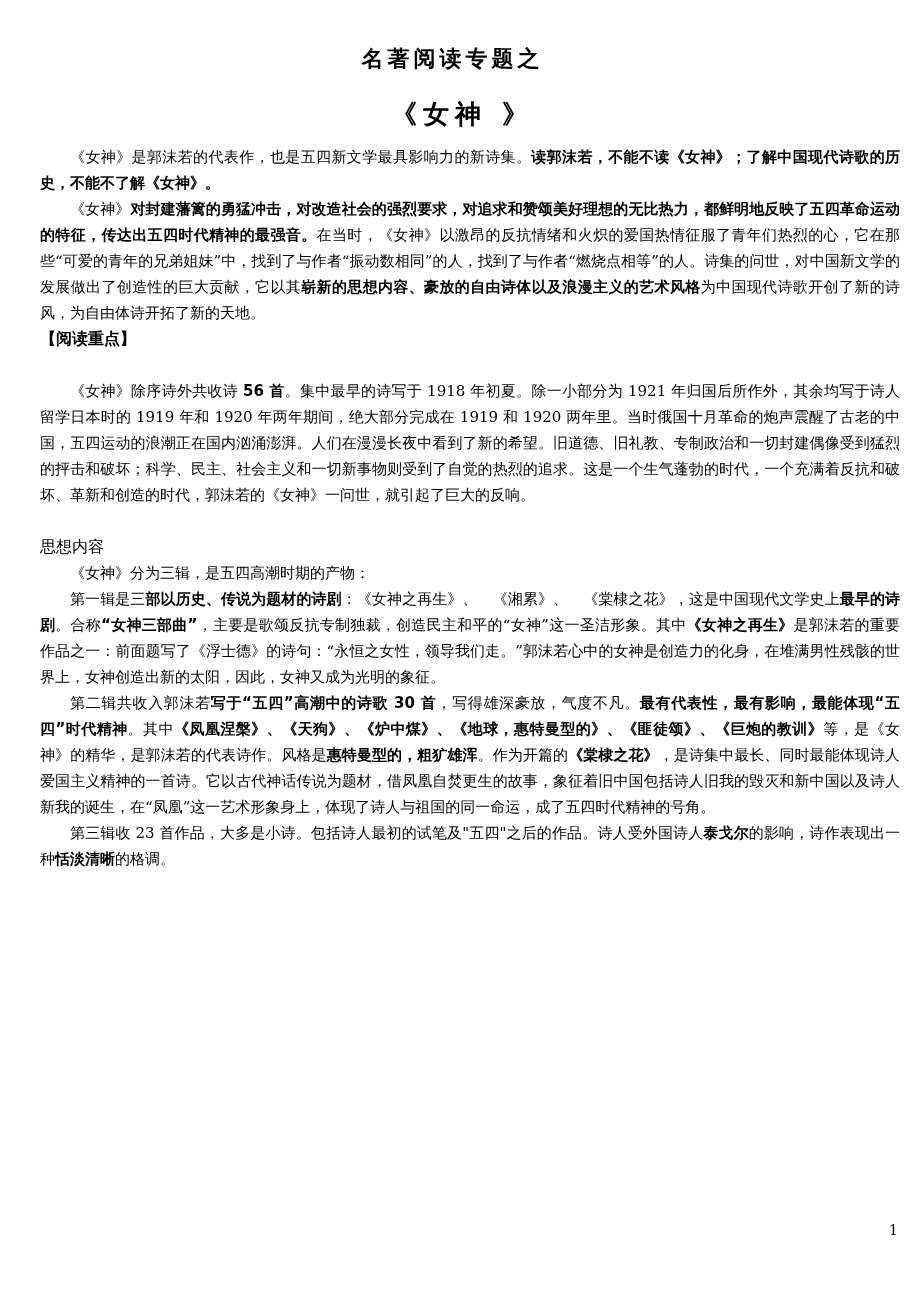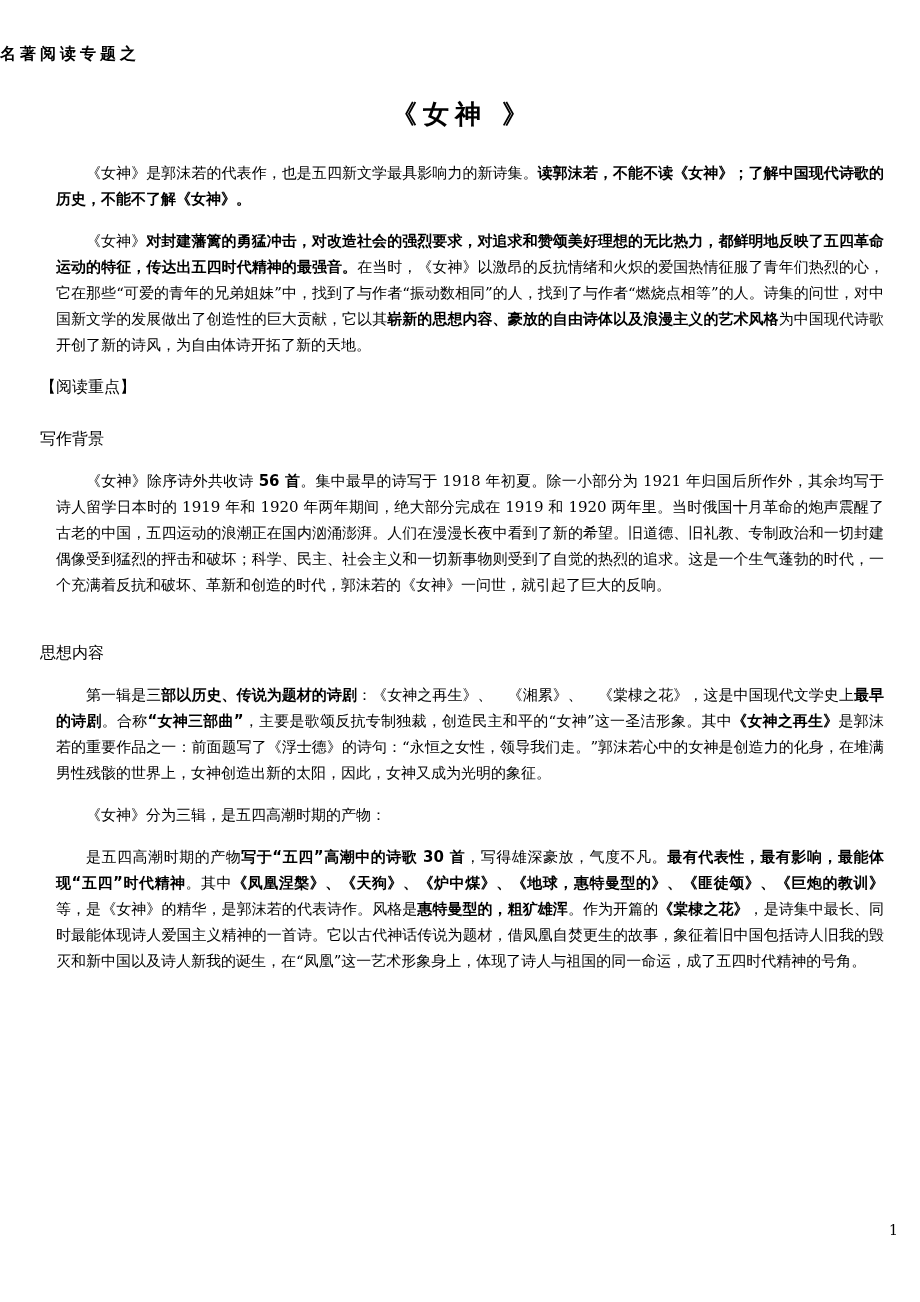--- a/index.html
+++ b/index.html
@@ -1,46 +1,46 @@
 <!DOCTYPE html>
 <html><head>
 <meta charset="utf-8">
 <style>
   html, body { margin: 0; padding: 0; background: #ffffff; }
   body { width: 920px; height: 1302px; position: relative; overflow: hidden;
          font-family: "DejaVu Serif", "Liberation Serif", serif; color: #000; }
-  .title1 { position: absolute; left: 0; width: 905px; top: 44px; 
+  .title1 { position: absolute; left: 0; width: 905px; top: 44px; text-align: center;
             font-family: "DejaVu Sans", "Liberation Sans", sans-serif; font-weight: bold;
-            font-size: 16px; letter-spacing: 4px; }
+            font-size: 22px; letter-spacing: 4px; }
   .title2 { position: absolute; left: 0; width: 925px; top: 97px; text-align: center;
             font-family: "DejaVu Sans", "Liberation Sans", sans-serif; font-weight: bold;
             font-size: 26px; letter-spacing: 6px; }
   .body { position: absolute; left: 40px; top: 144px; width: 860px;
           font-size: 15px; line-height: 26px; text-align: justify; }
-  p { margin: 16px; text-indent: 2em; }
+  p { margin: 0; text-indent: 2em; }
   b { font-family: "DejaVu Sans", "Liberation Sans", sans-serif; font-weight: bold; }
   .h { font-family: "DejaVu Sans", "Liberation Sans", sans-serif; font-size: 16px;
        text-indent: 0; margin: 0; }
   .gap { height: 26px; }
   .pagenum { position: absolute; right: 22px; top: 1222px; font-size: 14px; }
 </style>
 </head>
 <body>
 
 <div class="title1">名著阅读专题之</div>
 <div class="title2">《女神 》</div>
 
 <div class="body">
   <p><span>《女神》是郭沫若的代表作，也是五四新文学最具影响力的新诗集。</span><b>读郭沫若，不能不读《女神》；了解中国现代诗歌的历史，不能不了解《女神》。</b></p>
   <p><span>《女神》</span><b>对封建藩篱的勇猛冲击，对改造社会的强烈要求，对追求和赞颂美好理想的无比热力，都鲜明地反映了五四革命运动的特征，传达出五四时代精神的最强音。</b><span>在当时，《女神》以激昂的反抗情绪和火炽的爱国热情征服了青年们热烈的心，它在那些“可爱的青年的兄弟姐妹”中，找到了与作者“振动数相同”的人，找到了与作者“燃烧点相等”的人。诗集的问世，对中国新文学的发展做出了创造性的巨大贡献，它以其</span><b>崭新的思想内容、豪放的自由诗体以及浪漫主义的艺术风格</b><span>为中国现代诗歌开创了新的诗风，为自由体诗开拓了新的天地。</span></p>
-  <p class="h" style="font-weight:normal;margin-top:8px;">【阅读重点】</p>
+  <p class="h" style="font-weight:bold;">【阅读重点】</p>
   <div class="gap"></div>
-  <p class="h">写作背景</p>
   <p><span>《女神》除序诗外共收诗 </span><b>56 首</b><span>。集中最早的诗写于 1918 年初夏。除一小部分为 1921 年归国后所作外，其余均写于诗人留学日本时的 1919 年和 1920 年两年期间，绝大部分完成在 1919 和 1920 两年里。当时俄国十月革命的炮声震醒了古老的中国，五四运动的浪潮正在国内汹涌澎湃。人们在漫漫长夜中看到了新的希望。旧道德、旧礼教、专制政治和一切封建偶像受到猛烈的抨击和破坏；科学、民主、社会主义和一切新事物则受到了自觉的热烈的追求。这是一个生气蓬勃的时代，一个充满着反抗和破坏、革新和创造的时代，郭沫若的《女神》一问世，就引起了巨大的反响。</span></p>
   <div class="gap"></div>
   <p class="h">思想内容</p>
+  <p><span>《女神》分为三辑，是五四高潮时期的产物：</span></p>
   <p><span>第一辑是三</span><b>部以历史、传说为题材的诗剧</b><span>：《女神之再生》、　《湘累》、　《棠棣之花》，这是中国现代文学史上</span><b>最早的诗剧</b><span>。合称</span><b>“女神三部曲”</b><span>，主要是歌颂反抗专制独裁，创造民主和平的“女神”这一圣洁形象。其中</span><b>《女神之再生》</b><span>是郭沫若的重要作品之一：前面题写了《浮士德》的诗句：“永恒之女性，领导我们走。”郭沫若心中的女神是创造力的化身，在堆满男性残骸的世界上，女神创造出新的太阳，因此，女神又成为光明的象征。</span></p>
-  <p><span>《女神》分为三辑，是五四高潮时期的产物：</span></p>
-  <p><span>是五四高潮时期的产物</span><b>写于“五四”高潮中的诗歌 30 首</b><span>，写得雄深豪放，气度不凡。</span><b>最有代表性，最有影响，最能体现“五四”时代精神</b><span>。其中</span><b>《凤凰涅槃》、《天狗》、《炉中煤》、《地球，惠特曼型的》、《匪徒颂》、《巨炮的教训》</b><span>等，是《女神》的精华，是郭沫若的代表诗作。风格是</span><b>惠特曼型的，粗犷雄浑</b><span>。作为开篇的</span><b>《棠棣之花》</b><span>，是诗集中最长、同时最能体现诗人爱国主义精神的一首诗。它以古代神话传说为题材，借凤凰自焚更生的故事，象征着旧中国包括诗人旧我的毁灭和新中国以及诗人新我的诞生，在“凤凰”这一艺术形象身上，体现了诗人与祖国的同一命运，成了五四时代精神的号角。</span></p>
+  <p><span>第二辑共收入郭沫若</span><b>写于“五四”高潮中的诗歌 30 首</b><span>，写得雄深豪放，气度不凡。</span><b>最有代表性，最有影响，最能体现“五四”时代精神</b><span>。其中</span><b>《凤凰涅槃》、《天狗》、《炉中煤》、《地球，惠特曼型的》、《匪徒颂》、《巨炮的教训》</b><span>等，是《女神》的精华，是郭沫若的代表诗作。风格是</span><b>惠特曼型的，粗犷雄浑</b><span>。作为开篇的</span><b>《棠棣之花》</b><span>，是诗集中最长、同时最能体现诗人爱国主义精神的一首诗。它以古代神话传说为题材，借凤凰自焚更生的故事，象征着旧中国包括诗人旧我的毁灭和新中国以及诗人新我的诞生，在“凤凰”这一艺术形象身上，体现了诗人与祖国的同一命运，成了五四时代精神的号角。</span></p>
+  <p><span>第三辑收 23 首作品，大多是小诗。包括诗人最初的试笔及"五四"之后的作品。诗人受外国诗人</span><b>泰戈尔</b><span>的影响，诗作表现出一种</span><b>恬淡清晰</b><span>的格调。</span></p>
   <div class="gap"></div>
 </div>
 
 <div class="pagenum">1</div>
 
 </body></html>

